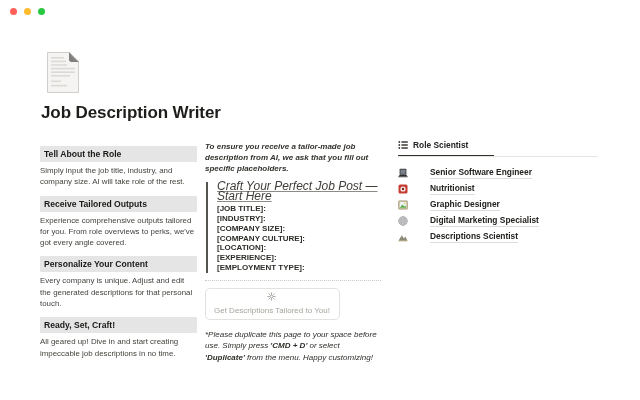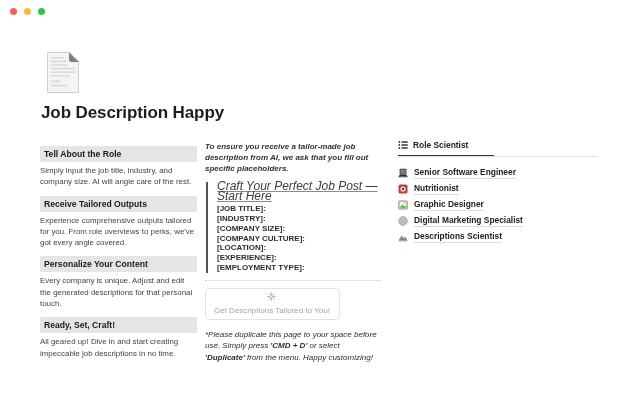--- a/index.html
+++ b/index.html
@@ -34,21 +34,21 @@
   .spark{width:9px;height:9px;display:flex;}
   .note{font-size:8px;font-style:italic;color:#2f2d29;line-height:11.3px;margin:9px 0 0 0;width:173px;}
   .note b{font-weight:700;}
 
   
   .col-right{position:absolute;left:398px;top:136px;width:200px;}
   .tab-row{border-bottom:1px solid #e7e5e2;}
   .tab{display:inline-flex;align-items:center;gap:5px;font-size:8.4px;font-weight:600;color:#232220;
     padding:0 26px 5px 0;border-bottom:1.5px solid #33312d;cursor:pointer;}
   .roles{margin-top:8px;}
-  .role{display:flex;align-items:center;gap:6px;height:16px;cursor:pointer;}
+  .role{display:flex;align-items:center;gap:22px;height:16px;cursor:pointer;}
   .ricon{width:10px;height:10px;flex:0 0 10px;display:flex;}
   .rlabel{font-size:8.4px;font-weight:600;color:#232220;border-bottom:1px solid #dedcd8;padding-bottom:1px;line-height:10px;}
 </style>
 </head>
 <body>
 
 <div class="traffic-lights">
   <span class="tl red"></span>
   <span class="tl yellow"></span>
   <span class="tl green"></span>
@@ -65,25 +65,25 @@
       <rect x="5" y="13.2" width="16" height="1.6"></rect>
       <rect x="5" y="16.8" width="24" height="1.6"></rect>
       <rect x="5" y="20.4" width="24" height="1.6"></rect>
       <rect x="5" y="24" width="19" height="1.6"></rect>
       <rect x="5" y="29.5" width="10" height="1.6"></rect>
       <rect x="5" y="33.8" width="16" height="1.6"></rect>
     </g>
   </svg>
 </div>
 
-<h1 class="page-title">Job Description Happy</h1>
+<h1 class="page-title">Job Description Writer</h1>
 
 <div class="col-left">
   <div class="g-head">Tell About the Role</div>
-  <p class="g-body">Simply input the job title, industry, and company size. AI will angle care of the rest.</p>
+  <p class="g-body">Simply input the job title, industry, and company size. AI will take role of the rest.</p>
   <div class="g-head">Receive Tailored Outputs</div>
   <p class="g-body">Experience comprehensive outputs tailored for you. From role overviews to perks, we've got every angle covered.</p>
   <div class="g-head">Personalize Your Content</div>
   <p class="g-body">Every company is unique. Adjust and edit the generated descriptions for that personal touch.</p>
   <div class="g-head">Ready, Set, Craft!</div>
   <p class="g-body">All geared up! Dive in and start creating impeccable job descriptions in no time.</p>
 </div>
 
 <div class="col-mid">
   <p class="intro">To ensure you receive a tailor-made job description from AI, we ask that you fill out specific placeholders.</p>

